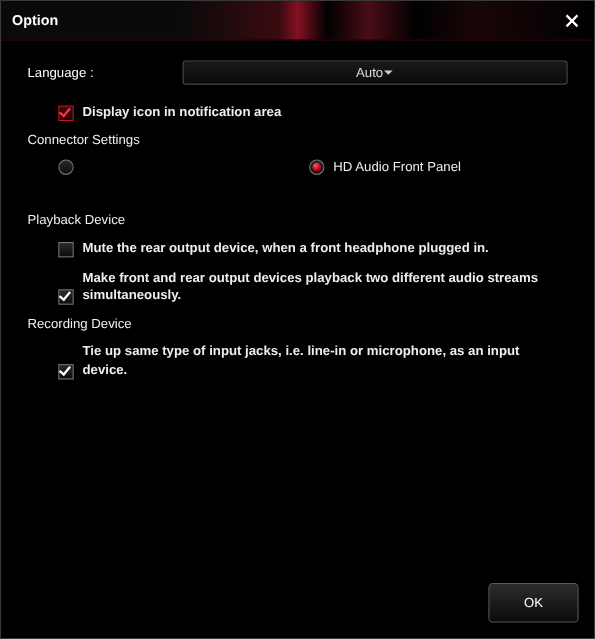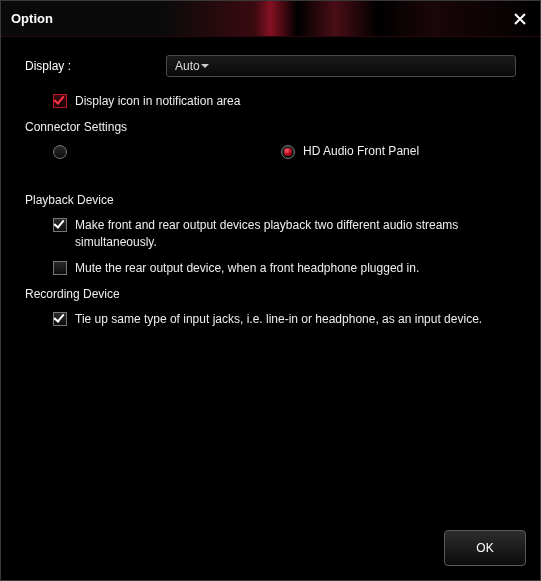--- a/index.html
+++ b/index.html
@@ -60,36 +60,37 @@
   }
   .row-lang label { width: 142px; }
   .select {
     flex: 0 0 350px;
     height: 22px;
     background: linear-gradient(#1a1a1a, #0a0a0a);
     border: 1px solid #4a4a4a;
     border-radius: 3px;
     display: flex;
     align-items: center;
-    justify-content: flex-start;
+    justify-content: center;
     padding: 0 8px;
     cursor: pointer;
     color: #ddd;
     margin-left: 40px;
   }
   .chev { width: 10px; height: 10px; }
   .section-h {
     margin: 4px 0 10px 0;
     color: #eee;
   }
   .opt {
     display: flex;
-    align-items: flex-start;
+    align-items: flex-end;
     margin: 6px 0 10px 28px;
     line-height: 1.4;
+    font-weight: bold;
   }
   .cb, .radio {
     flex: 0 0 14px;
     width: 14px;
     height: 14px;
     margin-right: 8px;
     margin-top: 1px;
     border: 1px solid #777;
     background: linear-gradient(#2a2a2a,#0d0d0d);
     cursor: pointer;
@@ -159,21 +160,21 @@
     <div class="close-btn">
       <svg viewBox="0 0 14 14">
         <path d="M2 2 L12 12 M12 2 L2 12" stroke="#fff" stroke-width="2" fill="none"></path>
       </svg>
     </div>
   </div>
 
   <div class="content">
 
     <div class="row-lang">
-      <label>Display :</label>
+      <label>Language :</label>
       <div class="select">
         <span>Auto</span>
         <svg class="chev" viewBox="0 0 10 10">
           <path d="M1 3 L5 7 L9 3" fill="#ccc"></path>
         </svg>
       </div>
     </div>
 
     <div class="opt">
       <div class="cb accent checked"></div>
@@ -188,32 +189,32 @@
       <div class="conn-opt">
         <div class="radio checked"></div>
         <span class="opt-text">HD Audio Front Panel</span>
       </div>
     </div>
 
     <div class="spacer"></div>
 
     <div class="section-h">Playback Device</div>
     <div class="opt">
+      <div class="cb"></div>
+      <span class="opt-text">Mute the rear output device, when a front headphone plugged in.</span>
+    </div>
+    <div class="opt">
       <div class="cb checked"></div>
       <span class="opt-text">Make front and rear output devices playback two different audio streams simultaneously.</span>
     </div>
-    <div class="opt">
-      <div class="cb"></div>
-      <span class="opt-text">Mute the rear output device, when a front headphone plugged in.</span>
-    </div>
 
     <div class="section-h">Recording Device</div>
     <div class="opt">
       <div class="cb checked"></div>
-      <span class="opt-text">Tie up same type of input jacks, i.e. line-in or headphone, as an input device.</span>
+      <span class="opt-text">Tie up same type of input jacks, i.e. line-in or microphone, as an input device.</span>
     </div>
 
   </div>
 
   <div class="footer">
     <div class="ok-btn">
       <span>OK</span>
     </div>
   </div>
 

